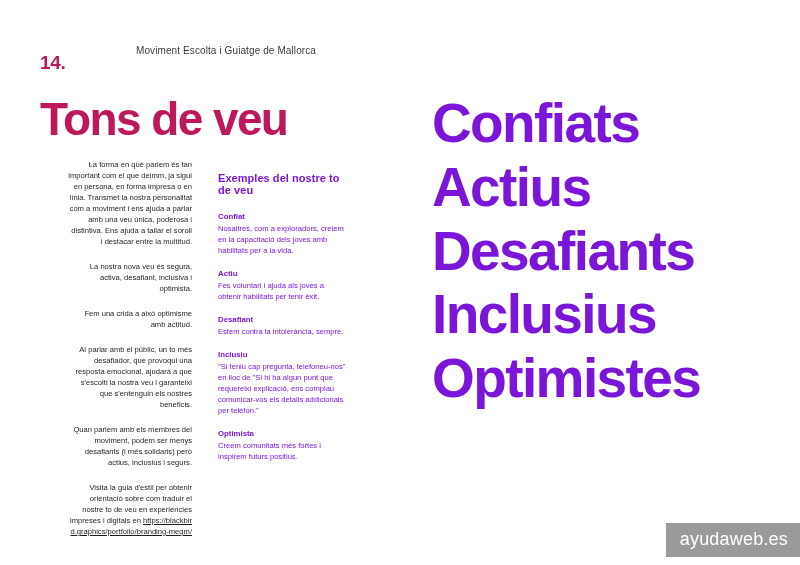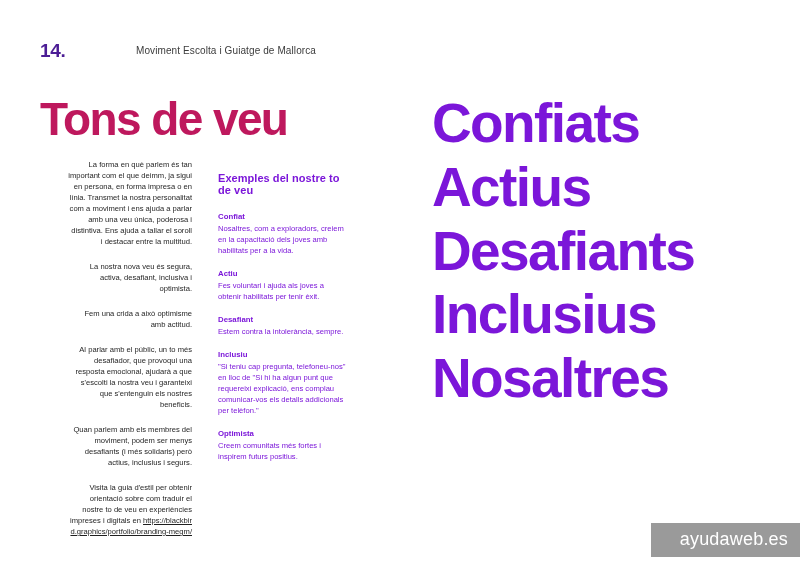--- a/index.html
+++ b/index.html
@@ -27,25 +27,25 @@
   .header {
     position: absolute;
     left: 40px;
     top: 40px;
     width: 720px;
     height: 24px;
   }
   .page-number {
     position: absolute;
     left: 0;
-    top: 0;
+    top: 12px;
     font-size: 19px;
     font-weight: bold;
     letter-spacing: -0.3px;
-    color: #4c1d95;
+    color: #be185d;
   }
   .header-title {
     position: absolute;
     left: 96px;
     top: 5px;
     font-size: 10px;
     color: #3b3b3b;
     letter-spacing: 0.1px;
   }
 
@@ -130,21 +130,21 @@
   }
 
   
   .watermark {
     position: absolute;
     right: 0;
     bottom: 8px;
     background: #9a9a9a;
     color: #ffffff;
     font-size: 18px;
-    padding: 6px 12px 7px 29px;
+    padding: 6px 12px 7px 14px;
     letter-spacing: 0.2px;
   }
 </style>
 </head>
 <body>
 
 <div class="page">
 
   <div class="header">
     <div class="page-number">14.</div>
@@ -187,18 +187,18 @@
       <div class="ex-term">Optimista</div>
       <div class="ex-desc">Creem comunitats més fortes i inspirem futurs positius.</div>
     </div>
   </div>
 
   <div class="col-words">
     <div class="big-word">Confiats</div>
     <div class="big-word">Actius</div>
     <div class="big-word">Desafiants</div>
     <div class="big-word">Inclusius</div>
-    <div class="big-word">Nosaltres</div>
+    <div class="big-word">Optimistes</div>
   </div>
 
   <div class="watermark">ayudaweb.es</div>
 
 </div>
 
 </body></html>

